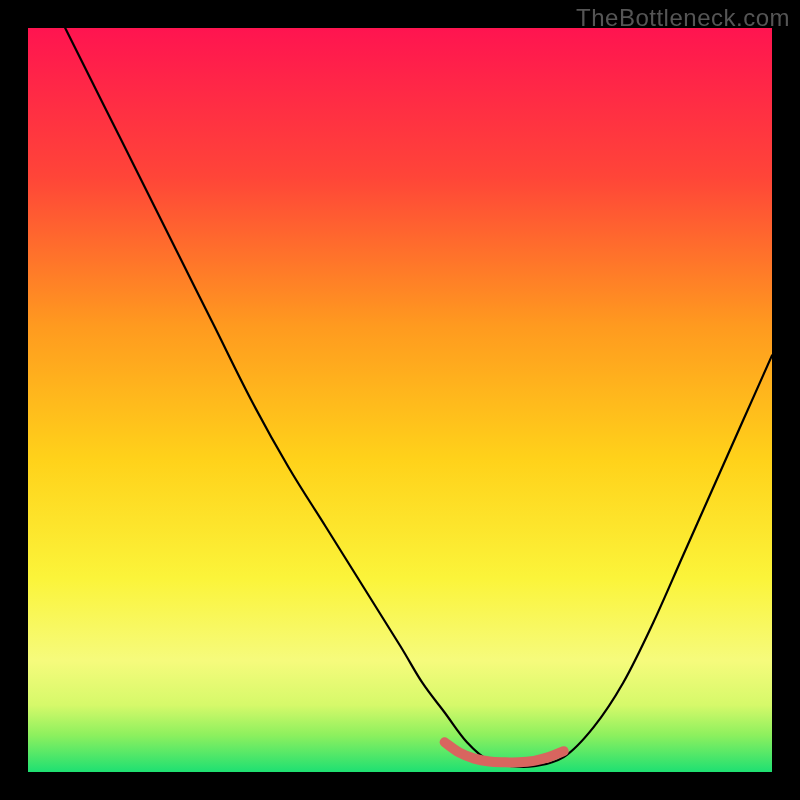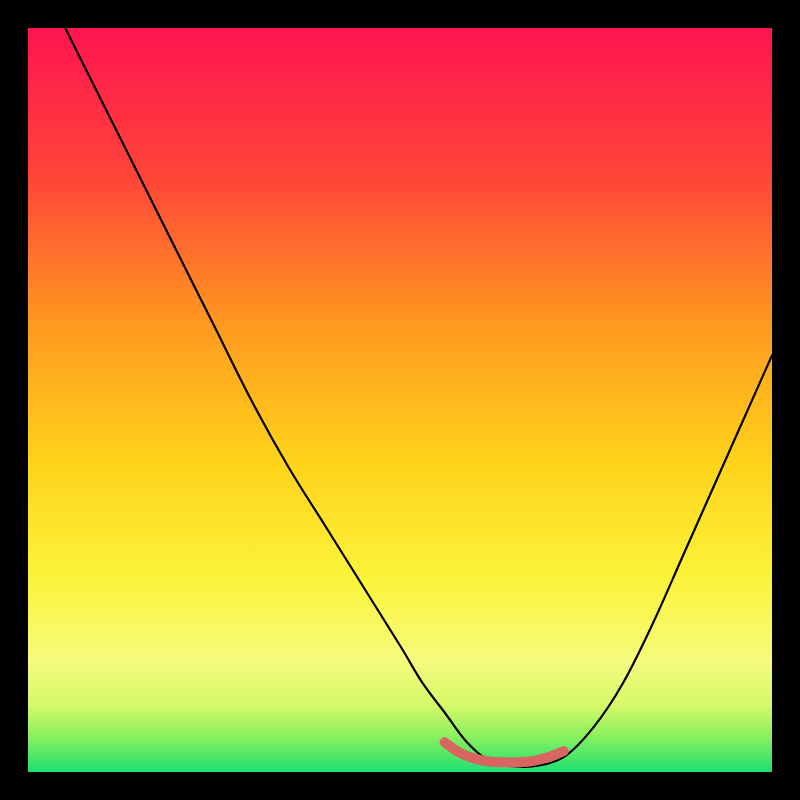--- a/index.html
+++ b/index.html
@@ -38,20 +38,21 @@
   .plot svg {
     display: block;
     width: 744px;
     height: 744px;
   }
 </style>
 </head>
 <body>
 
 <div class="frame">
+  <div class="watermark">TheBottleneck.com</div>
 
   <div class="plot">
     <svg viewBox="0 0 744 744" preserveAspectRatio="none">
       <defs>
         <linearGradient id="bg" x1="0" y1="0" x2="0" y2="1">
           <stop offset="0%" stop-color="#ff1450"></stop>
           <stop offset="20%" stop-color="#ff4538"></stop>
           <stop offset="40%" stop-color="#ff9a1f"></stop>
           <stop offset="58%" stop-color="#ffd21a"></stop>
           <stop offset="74%" stop-color="#fbf43a"></stop>

